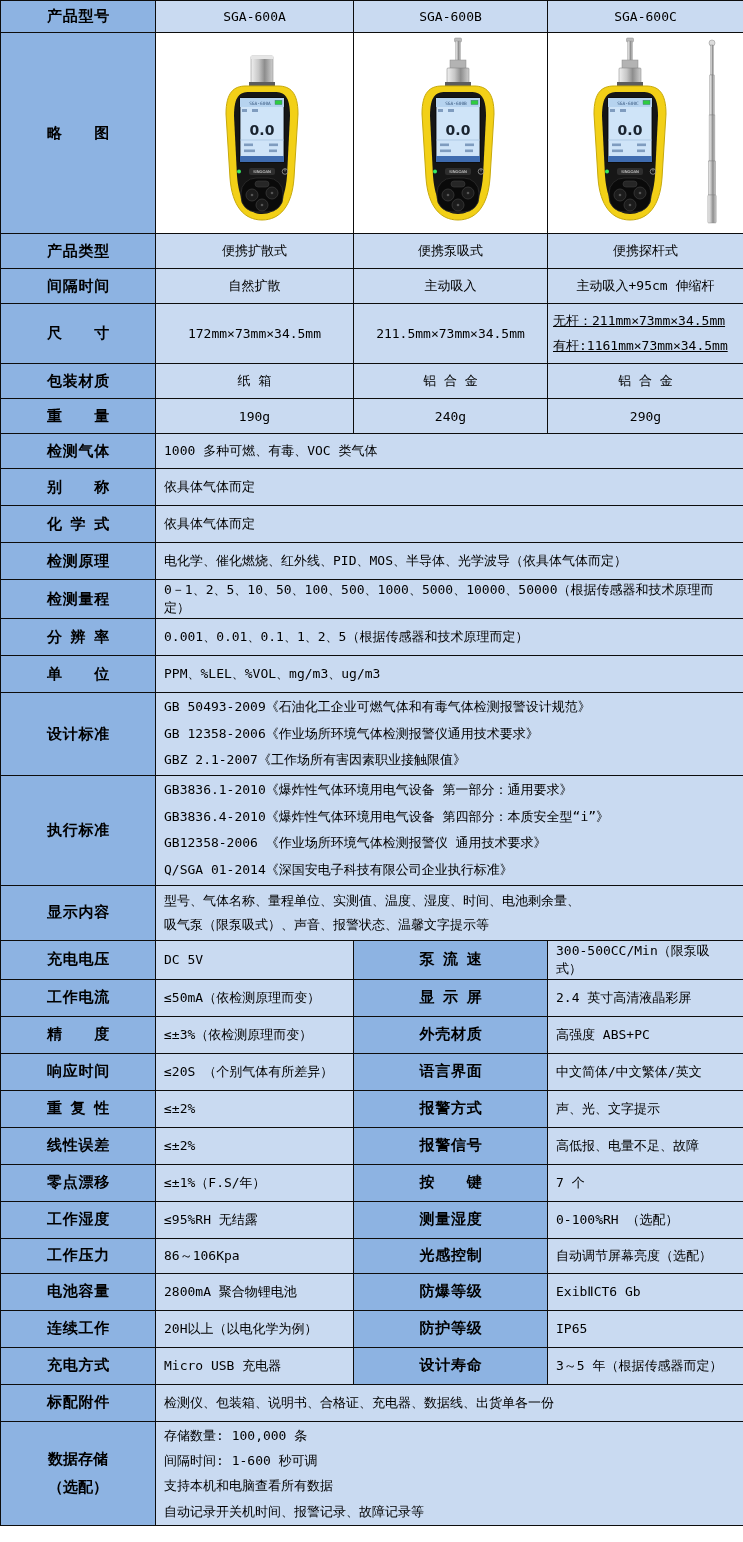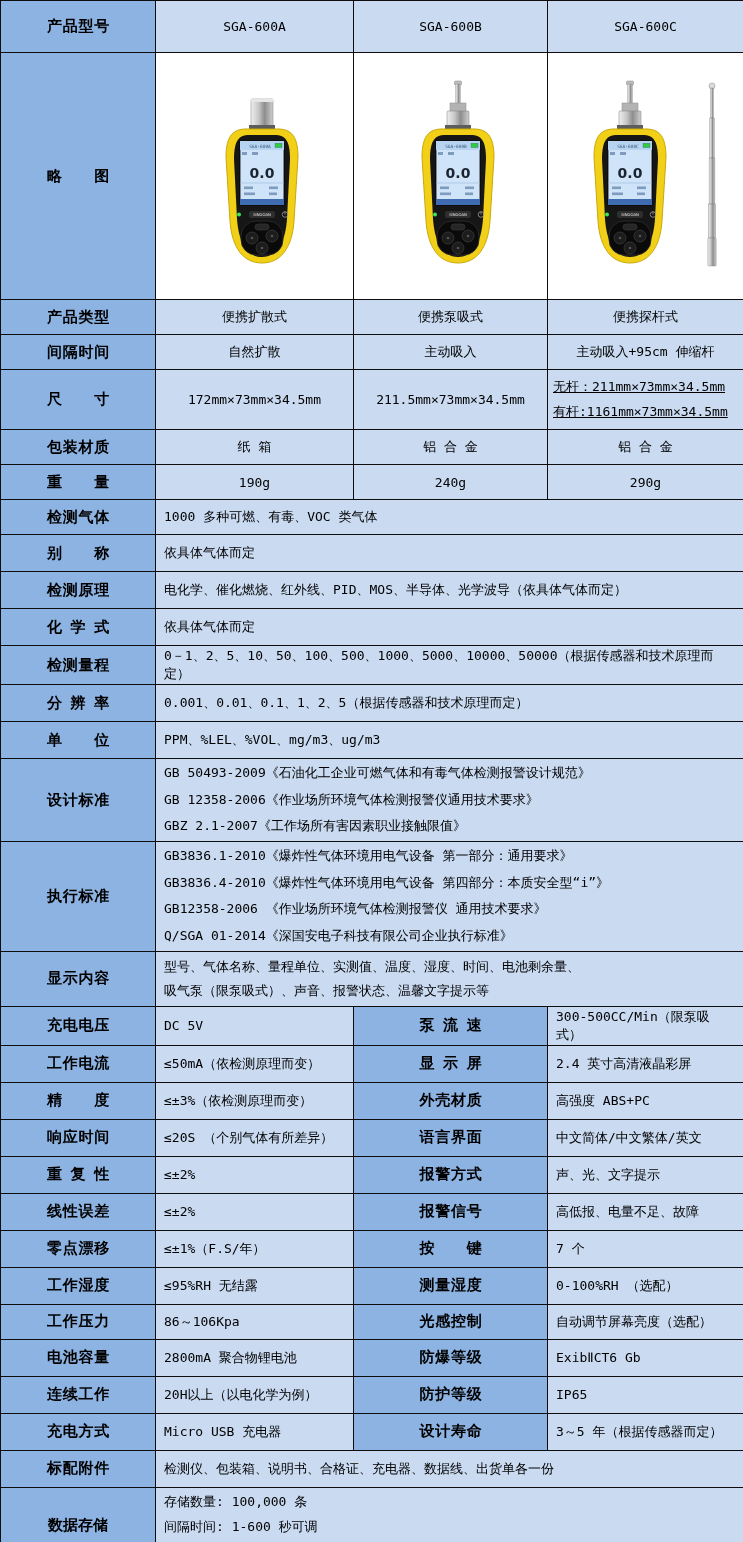--- a/index.html
+++ b/index.html
@@ -8,37 +8,37 @@
   table{border-collapse:collapse;table-layout:fixed;width:743px;}
   td,th{border:1.5px solid #0d0d0d;padding:1px 8px;overflow:hidden;box-sizing:border-box;}
   th.lab{background:#8db3e2;font-weight:bold;font-size:15px;text-align:center;padding:1px 4px;}
   .jl{display:inline-block;width:4.15em;text-align-last:justify;white-space:nowrap;}
   td.val{background:#c9daf1;font-family:"DejaVu Sans Mono","Liberation Sans",monospace;font-size:13px;}
   .c{text-align:center;}
   .l{text-align:left;}
   .pre{white-space:pre-line;}
   .std{line-height:2.05;}
   td.photo{background:#ffffff;padding:0;text-align:center;vertical-align:middle;}
-  .dev{display:flex;align-items:center;justify-content:center;height:246px;margin-left:16px;}
+  .dev{display:flex;align-items:center;justify-content:center;height:198px;margin-left:16px;}
   .dev svg{display:block;}
 </style>
 </head>
 <body>
 
 <div class="wrap">
 <table>
 <colgroup>
         <col style="width:155px">
         <col style="width:198px">
         <col style="width:194px">
         <col style="width:196px">
       </colgroup>
 <tbody>
 
-  <tr style="height:52px">
+  <tr style="height:32px">
     <th class="lab"><span class="jl">产品型号</span></th>
     <td class="val c">SGA-600A</td>
     <td class="val c">SGA-600B</td>
     <td class="val c">SGA-600C</td>
   </tr>
 
   <tr style="height:201px">
     <th class="lab"><span class="jl">略图</span></th>
     <td class="photo">
             <div class="dev">
@@ -221,26 +221,26 @@
 
   <tr style="height:35px">
     <th class="lab"><span class="jl">检测气体</span></th>
     <td class="val l" colspan="3">1000 多种可燃、有毒、VOC 类气体</td>
   </tr>
   <tr style="height:37px">
     <th class="lab"><span class="jl">别称</span></th>
     <td class="val l" colspan="3">依具体气体而定</td>
   </tr>
   <tr style="height:37px">
+    <th class="lab"><span class="jl">化学式</span></th>
+    <td class="val l" colspan="3">依具体气体而定</td>
+  </tr>
+  <tr style="height:37px">
     <th class="lab"><span class="jl">检测原理</span></th>
     <td class="val l" colspan="3">电化学、催化燃烧、红外线、PID、MOS、半导体、光学波导（依具体气体而定）</td>
-  </tr>
-  <tr style="height:37px">
-    <th class="lab"><span class="jl">化学式</span></th>
-    <td class="val l" colspan="3">依具体气体而定</td>
   </tr>
   <tr style="height:37px">
     <th class="lab"><span class="jl">检测量程</span></th>
     <td class="val l" colspan="3">0－1、2、5、10、50、100、500、1000、5000、10000、50000（根据传感器和技术原理而定）</td>
   </tr>
   <tr style="height:37px">
     <th class="lab"><span class="jl">分辨率</span></th>
     <td class="val l" colspan="3">0.001、0.01、0.1、1、2、5（根据传感器和技术原理而定）</td>
   </tr>
   <tr style="height:37px">

